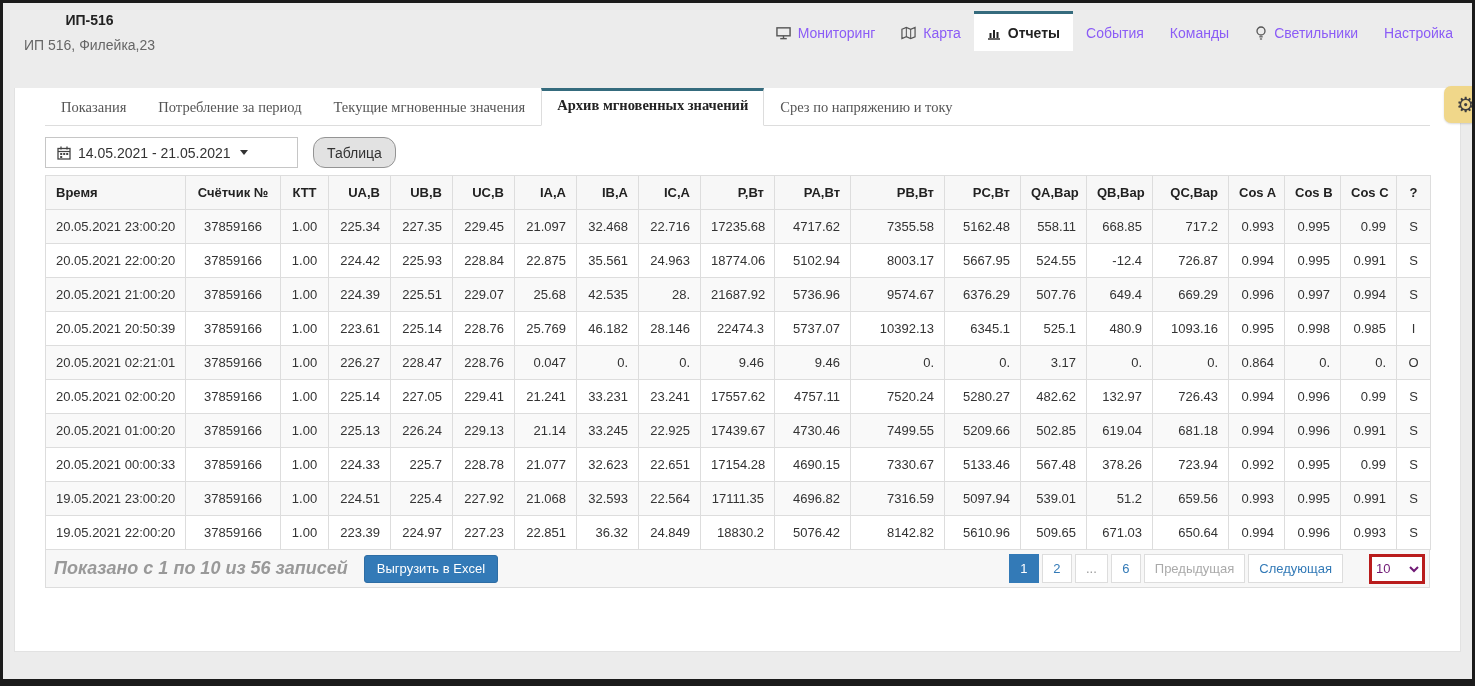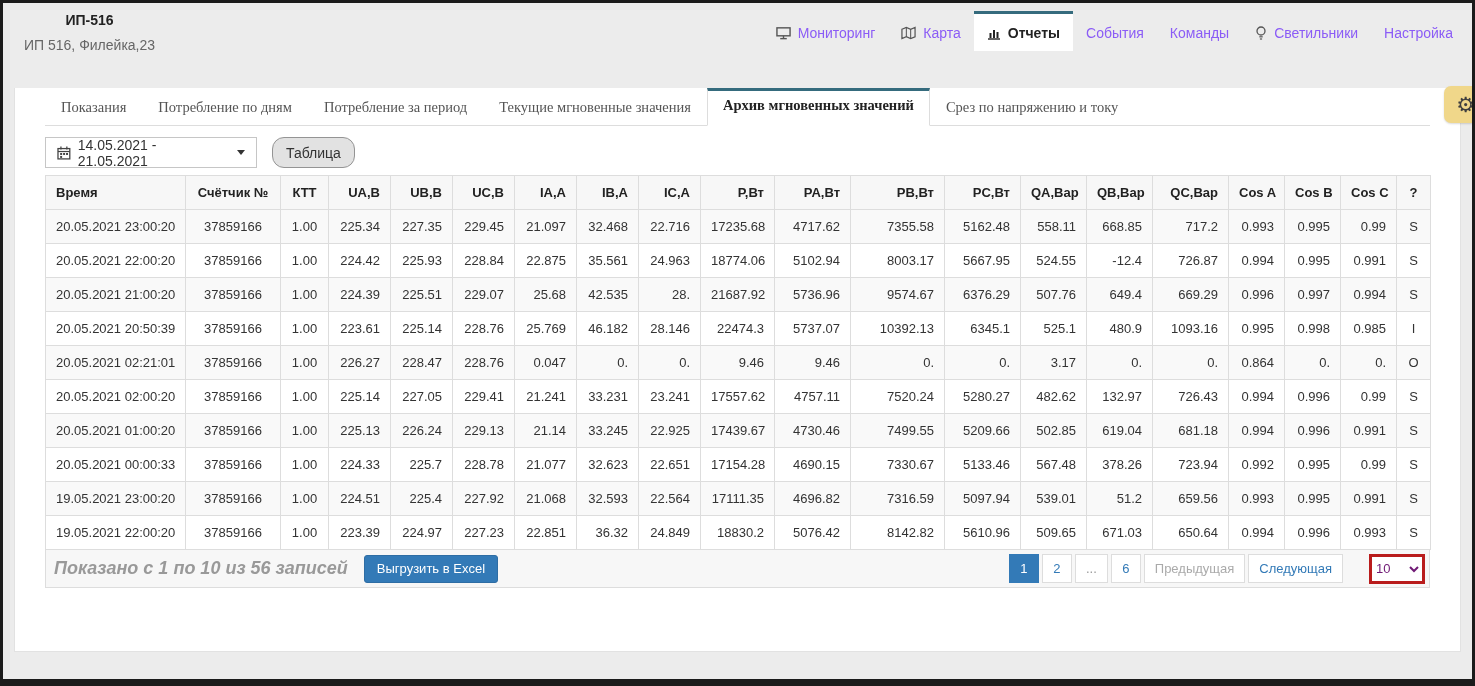--- a/index.html
+++ b/index.html
@@ -35,21 +35,21 @@
   
   .tabs { margin-top:37px; display:flex; border-bottom:1px solid #ddd; font-size:14.5px; color:#555; }
   .tab { padding:8px 15px 9px; cursor:pointer; margin-bottom:-1px; border:1px solid transparent; border-top:3px solid transparent;font-family:Liberation Serif, serif; }
   .tab.active {
     background:#fff; border-color:#ddd; border-top:3px solid #356b7d;
     border-bottom:1px solid #fff; font-weight:bold; color:#222; padding-top:6px;
   }
   
   .toolbar { margin:11px 0 7px; display:flex; align-items:center; gap:15px; }
   .date-picker {
-    width:212px; height:31px; border:1px solid #c6c6c6; background:#fff;
+    width:253px; height:31px; border:1px solid #c6c6c6; background:#fff;
     display:flex; align-items:center; padding:0 11px; font-size:14px; color:#333; cursor:pointer;
   }
   .date-picker .dtext { margin:0 9px 0 7px; }
   .caret { width:0; height:0; border-left:4px solid transparent; border-right:4px solid transparent; border-top:5px solid #333; }
   .btn-table {
     height:31px; padding:0 13px; font-size:14px; color:#333; cursor:pointer;
     background:#e2e2e2; border:1px solid #949494; border-radius:12px;
     font-family:"Liberation Sans", sans-serif;
   }
   
@@ -151,21 +151,20 @@
       <a class="nav-item">
         <span>Настройка</span>
       </a>
     </nav>
   </div>
 
   <div class="card">
 
     <div class="tabs">
       <div class="tab">Показания</div>
-      <div class="tab">Потребление по дням</div>
       <div class="tab">Потребление за период</div>
       <div class="tab">Текущие мгновенные значения</div>
       <div class="tab active">Архив мгновенных значений</div>
       <div class="tab">Срез по напряжению и току</div>
     </div>
 
     <div class="toolbar">
       <div class="date-picker">
         <svg width="14" height="14" viewBox="0 0 14 14">
             <rect x="1" y="2.5" width="12" height="10.5" fill="none" stroke="#444" stroke-width="1.3"></rect>

